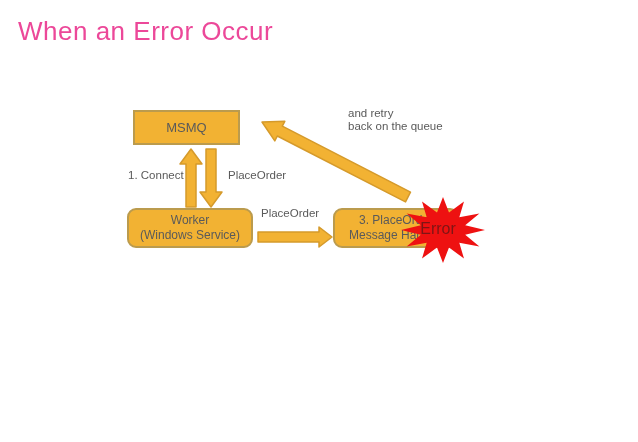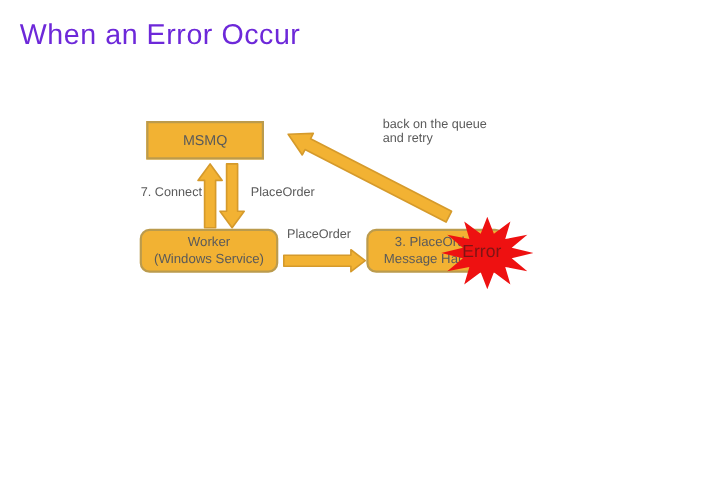--- a/index.html
+++ b/index.html
@@ -10,21 +10,21 @@
     background: #ffffff;
     overflow: hidden;
     font-family: "Liberation Sans", sans-serif;
   }
   .slide-title {
     position: absolute;
     left: 18px;
     top: 16px;
     font-size: 26px;
     letter-spacing: 0.5px;
-    color: #6d28d9;
+    color: #ec4899;
     white-space: nowrap;
     text-align: center;
   }
   .node {
     position: absolute;
     box-sizing: border-box;
     background: #F2B233;
     border: 2px solid #BB9B4D;
     color: #5A5A5A;
     display: flex;
@@ -86,31 +86,31 @@
   <div class="node node-worker">
     <div>Worker</div>
     <div>(Windows Service)</div>
   </div>
 
   <div class="node node-handler">
     <div>3. PlaceOrder</div>
     <div>Message Handler</div>
   </div>
 
-  <div class="lbl lbl-connect">7. Connect</div>
+  <div class="lbl lbl-connect">1. Connect</div>
 
   <div class="lbl lbl-receive">
     <div>PlaceOrder</div>
   </div>
 
   <div class="lbl lbl-placeorder">PlaceOrder</div>
 
   <div class="lbl lbl-rollback">
+    <div>and retry</div>
     <div>back on the queue</div>
-    <div>and retry</div>
   </div>
 
   <svg class="overlay-svg" width="638" height="442" viewBox="0 0 638 442">
 
     <polygon class="arrow" points="191,149 202,164 196,164 196,207 186,207 186,164 180,164"></polygon>
 
     <polygon class="arrow" points="206,149 216,149 216,192 222,192 211,207 200,192 206,192"></polygon>
 
     <polygon class="arrow" points="258,232 319,232 319,227 332,237 319,247 319,242 258,242"></polygon>
 

